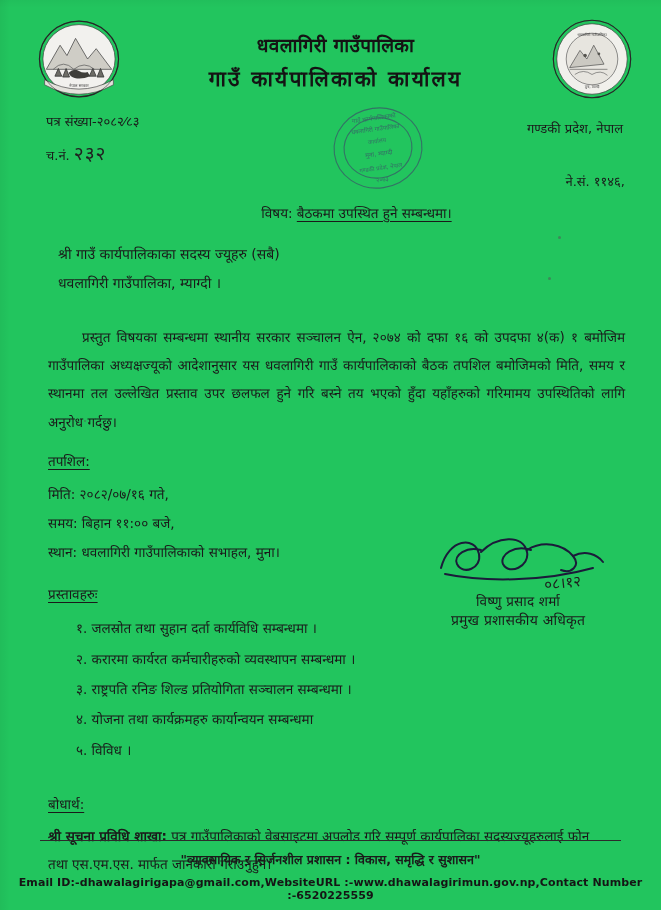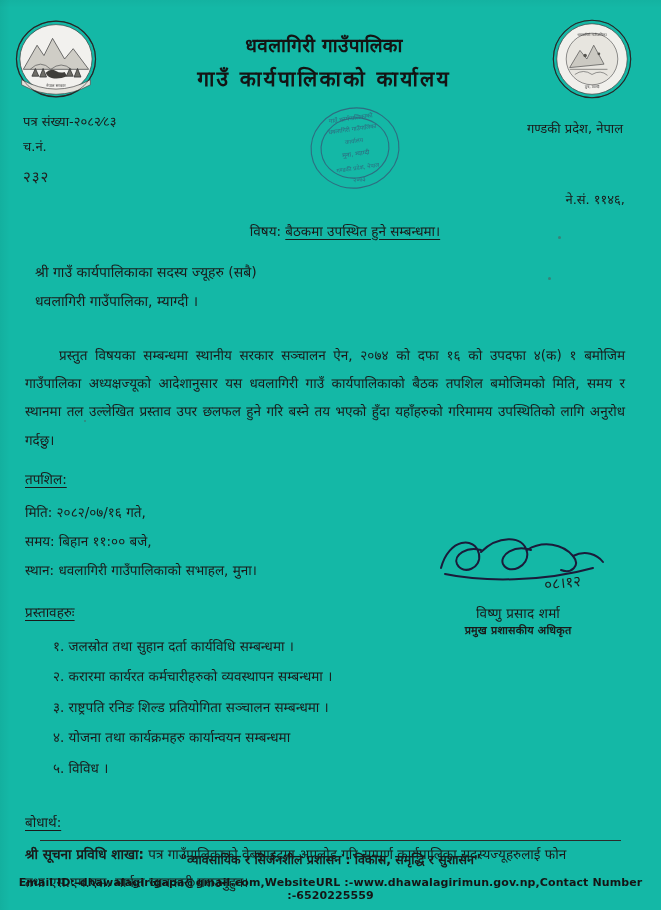--- a/index.html
+++ b/index.html
@@ -9,22 +9,22 @@
     height: 910px;
     background: #ffffff;
     font-family: "DejaVu Sans", sans-serif;
     color: #1a1a1a;
     position: relative;
     overflow: hidden;
   }
   .page {
     position: absolute;
     inset: 0;
-    background: #14b8a6;
-    padding: 14px 18px 0 7px;
+    background: #22c55e;
+    padding: 14px 18px 0 30px;
   }
   
   .page:before {
     content: "";
     position: absolute;
     left: 0; top: 0; right: 0; bottom: 0;
     background:
       linear-gradient(90deg, rgba(0,0,0,0.045) 0px, rgba(0,0,0,0) 10px),
       linear-gradient(180deg, rgba(0,0,0,0.03) 0px, rgba(0,0,0,0) 8px);
     pointer-events: none;
@@ -66,24 +66,24 @@
   
   .meta-row {
     display: flex;
     justify-content: space-between;
     align-items: flex-start;
     padding: 8px 16px 0 16px;
     position: relative;
     min-height: 72px;
   }
   .meta-left { font-size: 13px; line-height: 1.9; }
-  .meta-left .num-line { display: flex; align-items: baseline; gap: 4px; flex-direction: column; }
+  .meta-left .num-line { display: flex; align-items: baseline; gap: 4px; }
   .meta-left .handwritten {
     font-family: "DejaVu Serif", serif;
-    font-size: 15px;
+    font-size: 19px;
     color: #202020;
     letter-spacing: 1px;
   }
   .meta-right {
     font-size: 13px;
     line-height: 2.0;
     text-align: left;
     padding-top: 6px;
     padding-right: 4px;
   }
@@ -169,26 +169,26 @@
     font-family: "DejaVu Serif", serif;
     font-size: 15px;
     position: absolute;
     right: 40px;
     top: 44px;
     transform: rotate(-6deg);
     color: #1d1d1d;
   }
   .sign-name {
     font-size: 13.5px;
-    margin-top: 14px;
+    margin-top: 2px;
     letter-spacing: 0.2px;
   }
   .sign-post {
-    font-size: 11px;
-    font-weight: bold;
+    font-size: 14px;
+    font-weight: normal;
     letter-spacing: 0.2px;
   }
 
   
   .notice-head {
     margin: 30px 0 0 18px;
     font-size: 13.5px;
     text-decoration: underline;
     text-underline-offset: 3px;
   }

